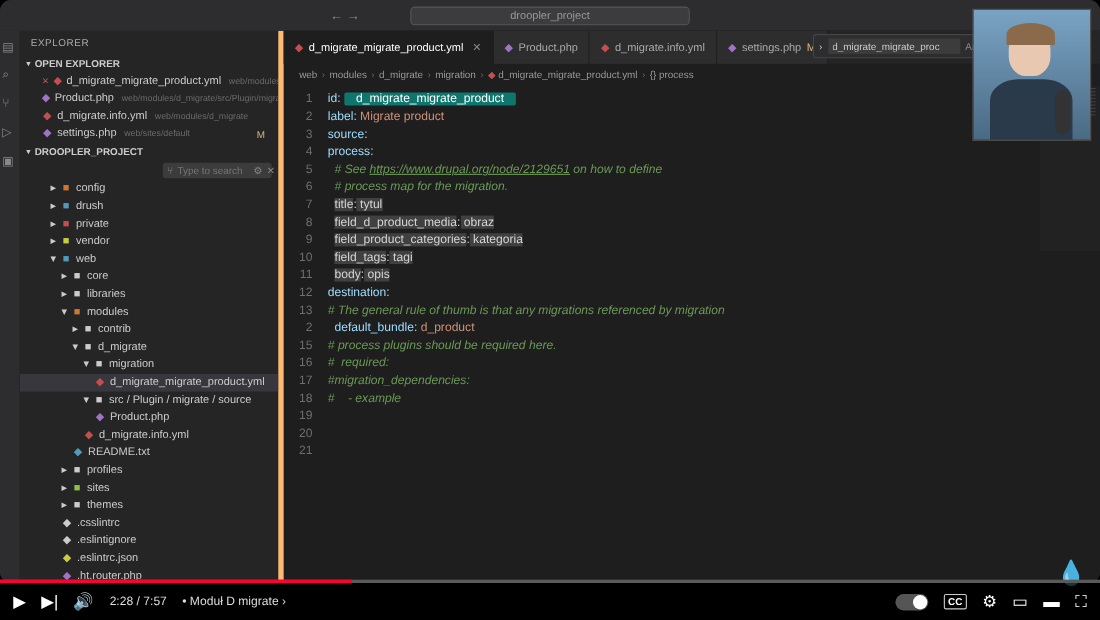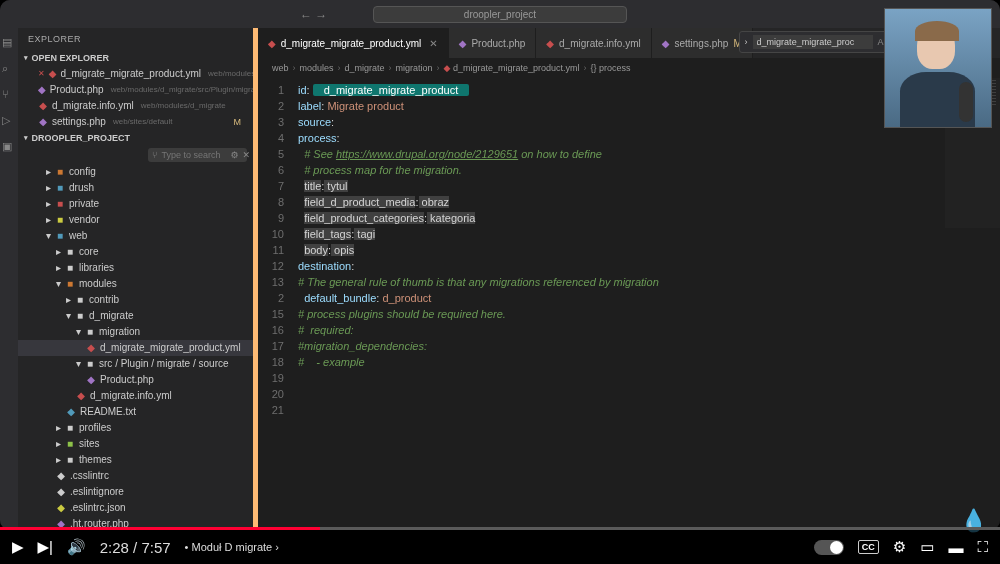--- a/index.html
+++ b/index.html
@@ -48,21 +48,21 @@
 .webcam{position:absolute;top:8px;right:8px;width:108px;height:120px;background:linear-gradient(180deg,#7aa3c4,#4a6a84);border:1px solid #555;z-index:20}
 .webcam .head{position:absolute;top:15px;left:32px;width:38px;height:45px;background:#e8c8b0;border-radius:48% 48% 40% 40%}
 .webcam .hair{position:absolute;top:12px;left:30px;width:44px;height:20px;background:#8a6a4a;border-radius:50% 50% 0 0}
 .webcam .body{position:absolute;bottom:0;left:15px;width:75px;height:55px;background:#2a3a4a;border-radius:35% 35% 0 0}
 .webcam .mic{position:absolute;bottom:5px;right:18px;width:14px;height:40px;background:#333;border-radius:7px}
 .watermark{position:absolute;bottom:28px;right:12px;width:28px;height:28px;color:#ccc;font-size:22px;z-index:15;opacity:0.9}
 .progress{position:absolute;bottom:34px;left:0;width:1000px;height:3px;background:#5a5a5a;z-index:30}
 .progress .played{height:100%;background:#ff0033;width:32%}
 .controls{position:absolute;bottom:0;left:0;width:1000px;height:34px;background:rgba(0,0,0,0.7);display:flex;align-items:center;padding:0 12px;gap:14px;z-index:30;color:#fff}
 .controls .btn{font-size:15px;cursor:pointer}
-.controls .time{font-size:15px;color:#ddd}
+.controls .time{font-size:11px;color:#ddd}
 .controls .chapter{font-size:11px;color:#ddd}
 .controls .spacer{flex:1}
 .controls .pill{width:30px;height:15px;background:#555;border-radius:8px;position:relative}
 .controls .pill::after{content:"";position:absolute;right:1px;top:1px;width:13px;height:13px;background:#fff;border-radius:50%}
 .controls .cc{border:1px solid #ccc;border-radius:2px;font-size:9px;padding:1px 3px;font-weight:bold}
 .badge-M{color:#d7ba7d;font-size:9px;margin-left:auto;padding-right:6px}
 .bullet-red{color:#c74e4e;font-size:8px}
 </style>
 </head>
 <body>

